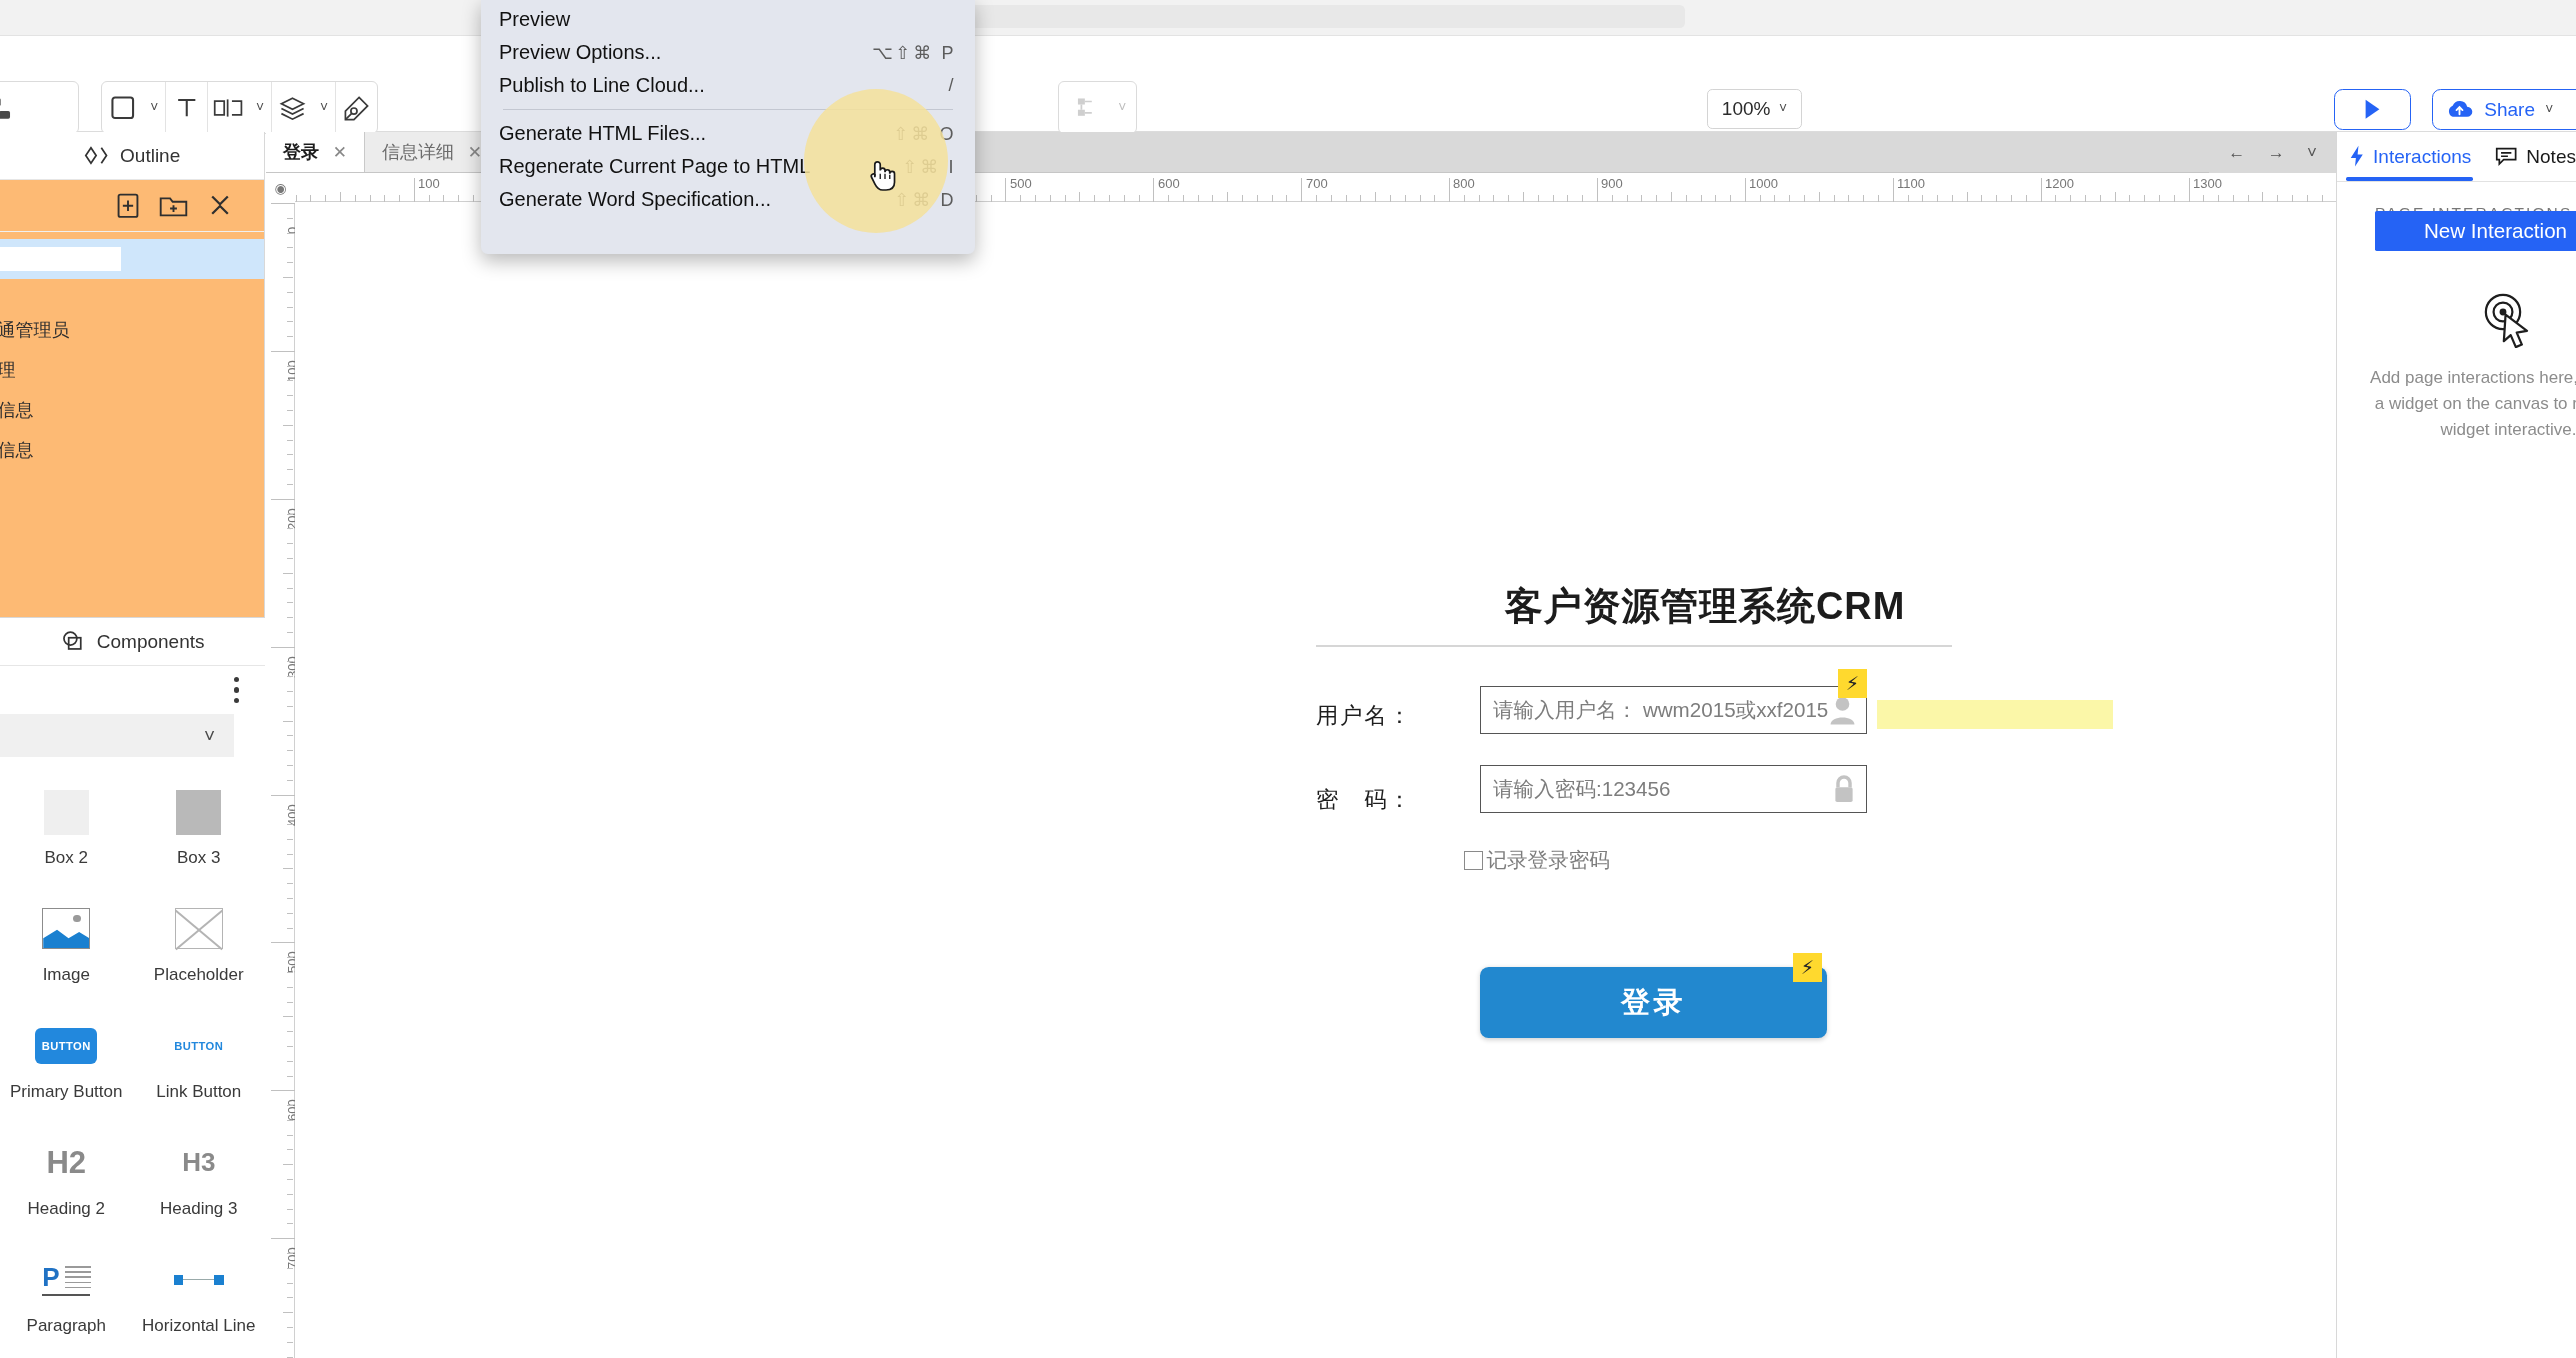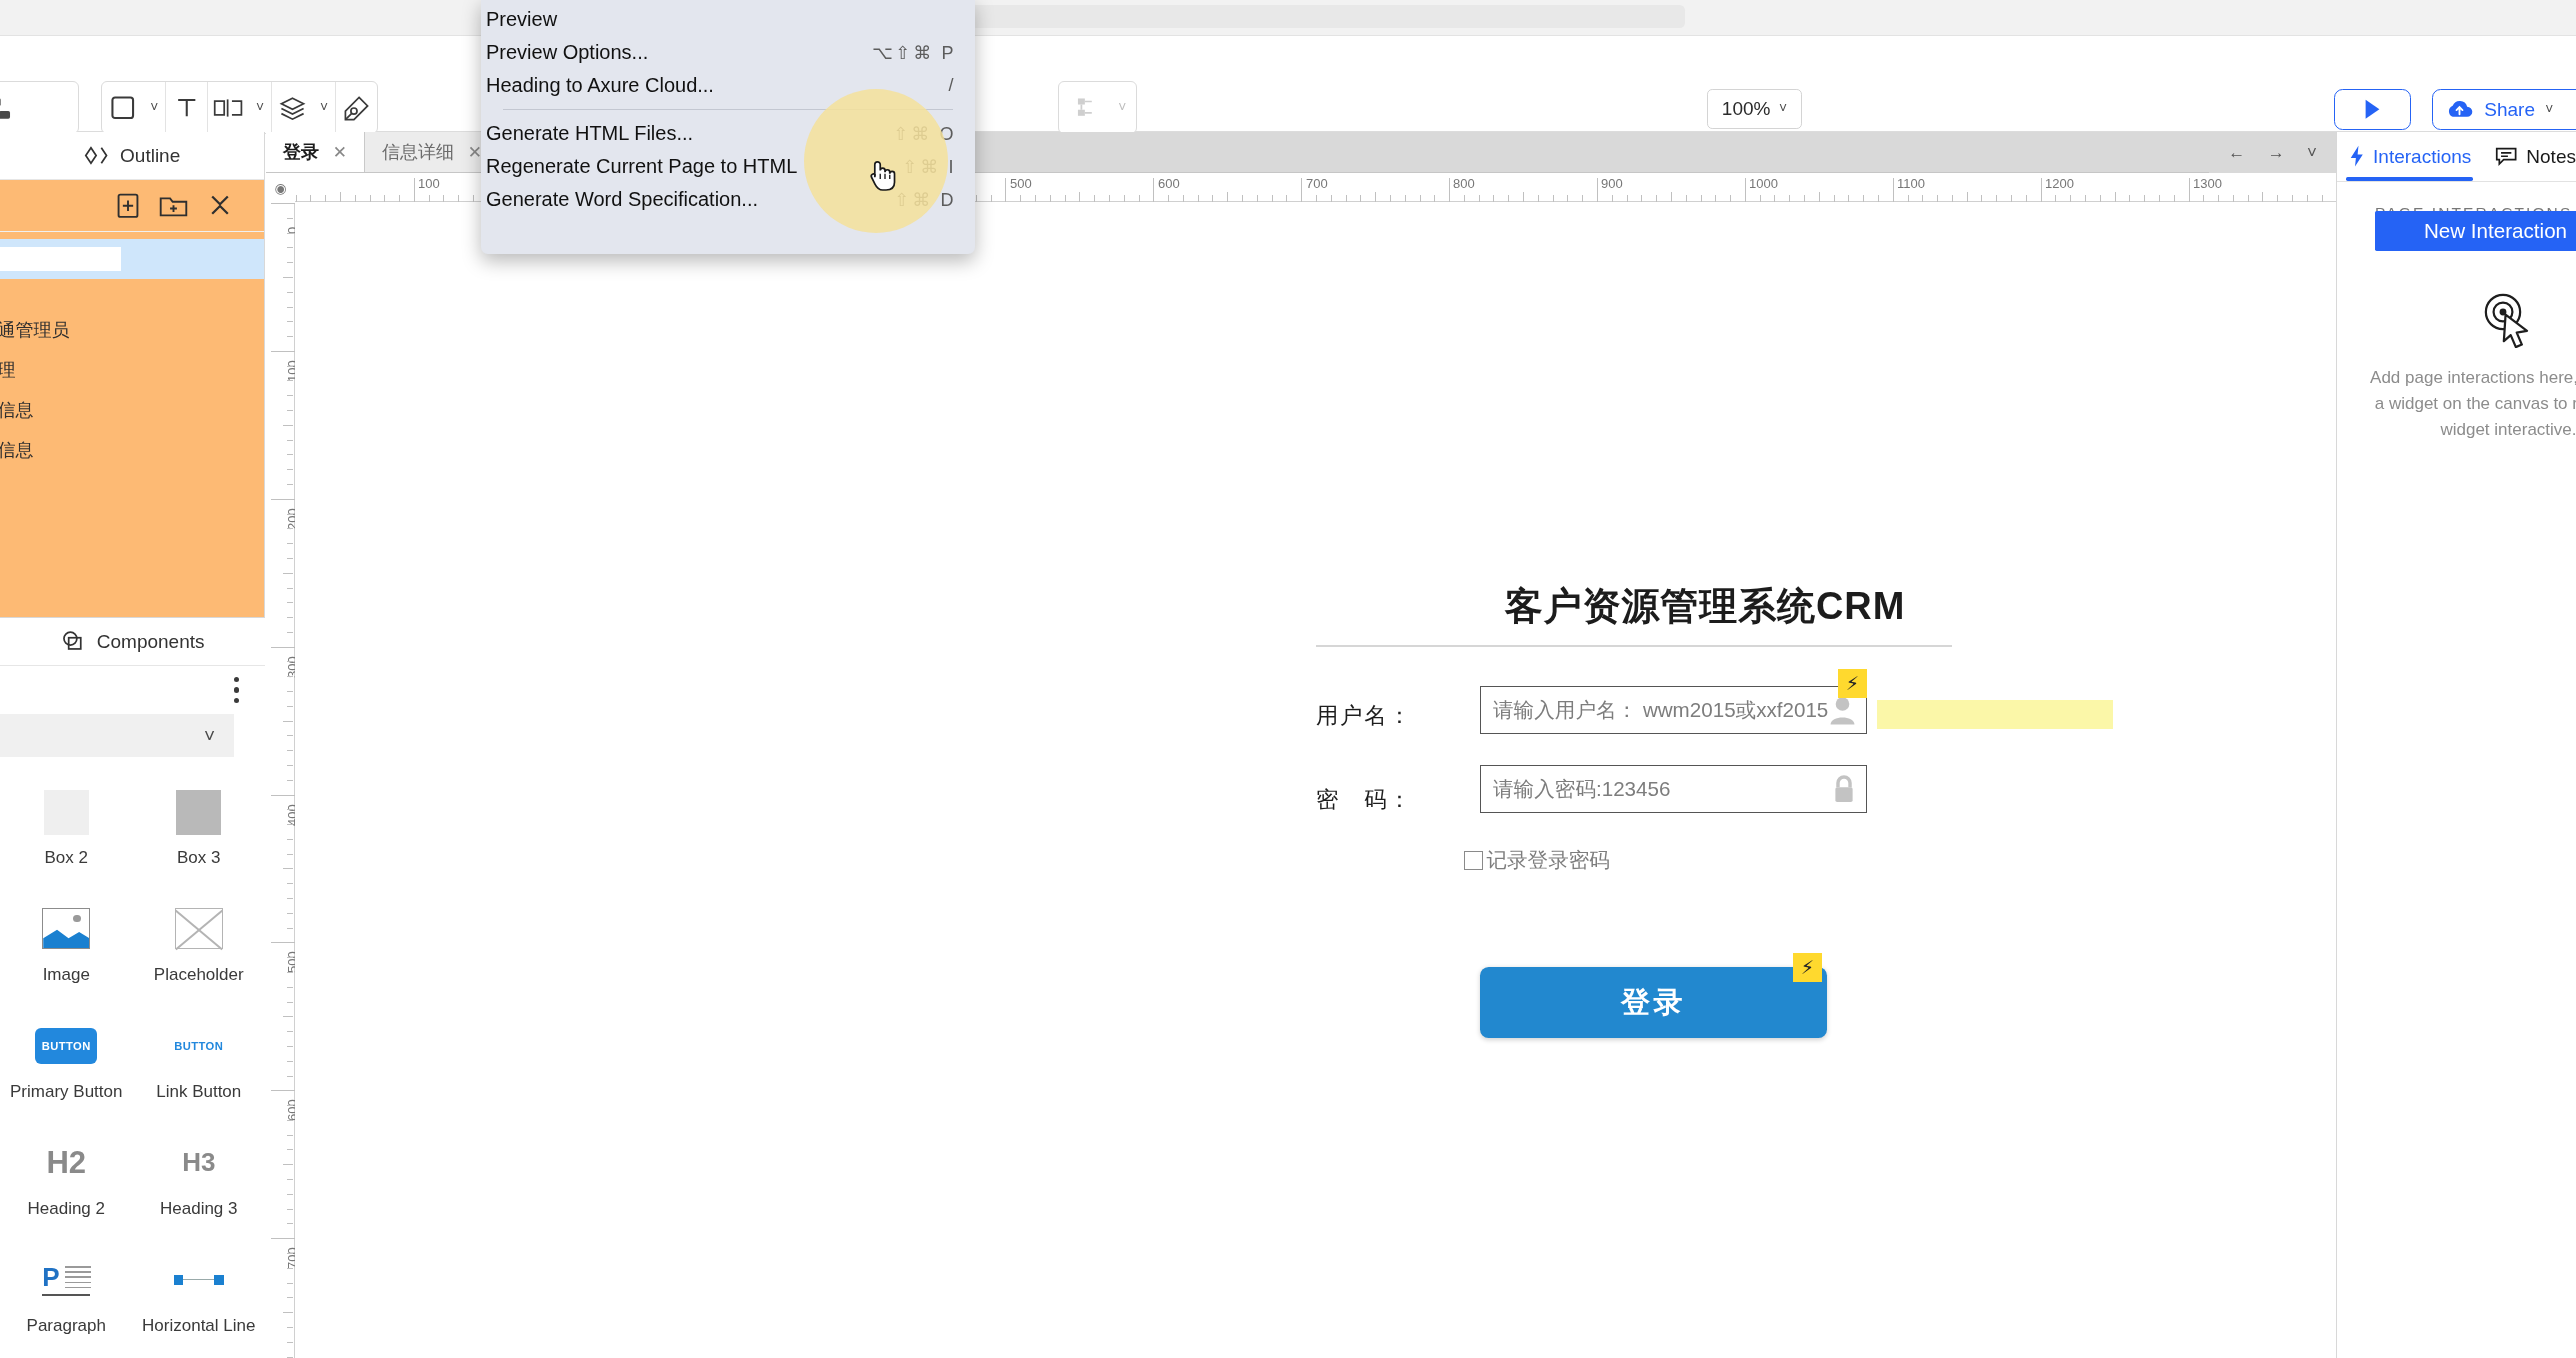--- a/index.html
+++ b/index.html
@@ -279,21 +279,21 @@
 
   
   .menu {
     position: absolute; left: 481px; top: 0px; width: 494px; height: 254px;
     background: #e3e6ee; border-radius: 0 0 6.9px 6.9px;
     box-shadow: 0 6.9px 19px rgba(0,0,0,.28); z-index: 40;
     padding-top: 3.4px;
   }
   .menu-item {
     height: 33px; display: flex; align-items: center;
-    padding: 0 19px 0 5px; font-size: 20px; color: #111;
+    padding: 0 19px 0 18px; font-size: 20px; color: #111;
     justify-content: space-between;
   }
   .menu-item .sc { font-size: 18px; color: #5c5c5c; letter-spacing: 2.6px; }
   .menu-sep { height: 0.9px; background: #c3c7d1; margin: 6.9px 22.4px; }
 
   .spotlight {
     position: absolute; left: 804px; top: 89px; width: 144px; height: 144px;
     border-radius: 50%; background: #f5e09a; opacity: .85; z-index: 45;
     pointer-events: none;
   }
@@ -917,21 +917,21 @@
   <div class="menu">
     <div class="menu-item">
       <span>Preview</span>
       <span class="sc"></span>
     </div>
     <div class="menu-item">
       <span>Preview Options...</span>
       <span class="sc">⌥⇧⌘ P</span>
     </div>
     <div class="menu-item">
-      <span>Heading to Axure Cloud...</span>
+      <span>Publish to Line Cloud...</span>
       <span class="sc">/</span>
     </div>
     <div class="menu-sep"></div>
     <div class="menu-item">
       <span>Generate HTML Files...</span>
       <span class="sc">⇧⌘ O</span>
     </div>
     <div class="menu-item">
       <span>Regenerate Current Page to HTML</span>
       <span class="sc">⇧⌘ I</span>

